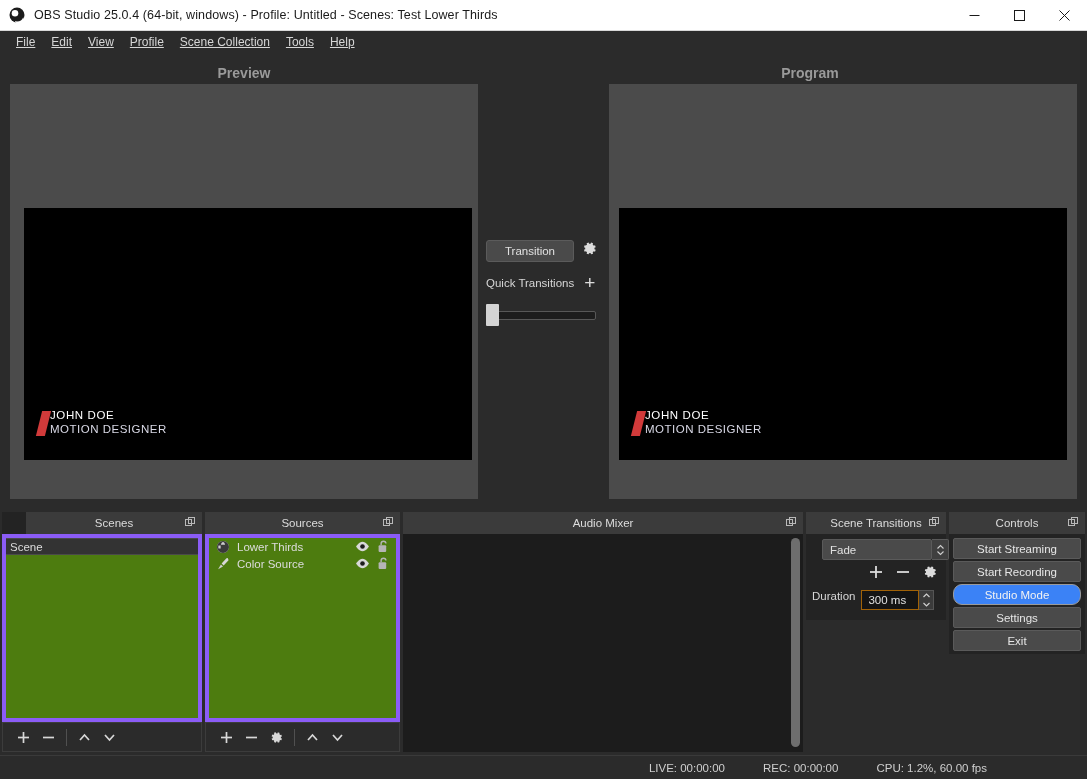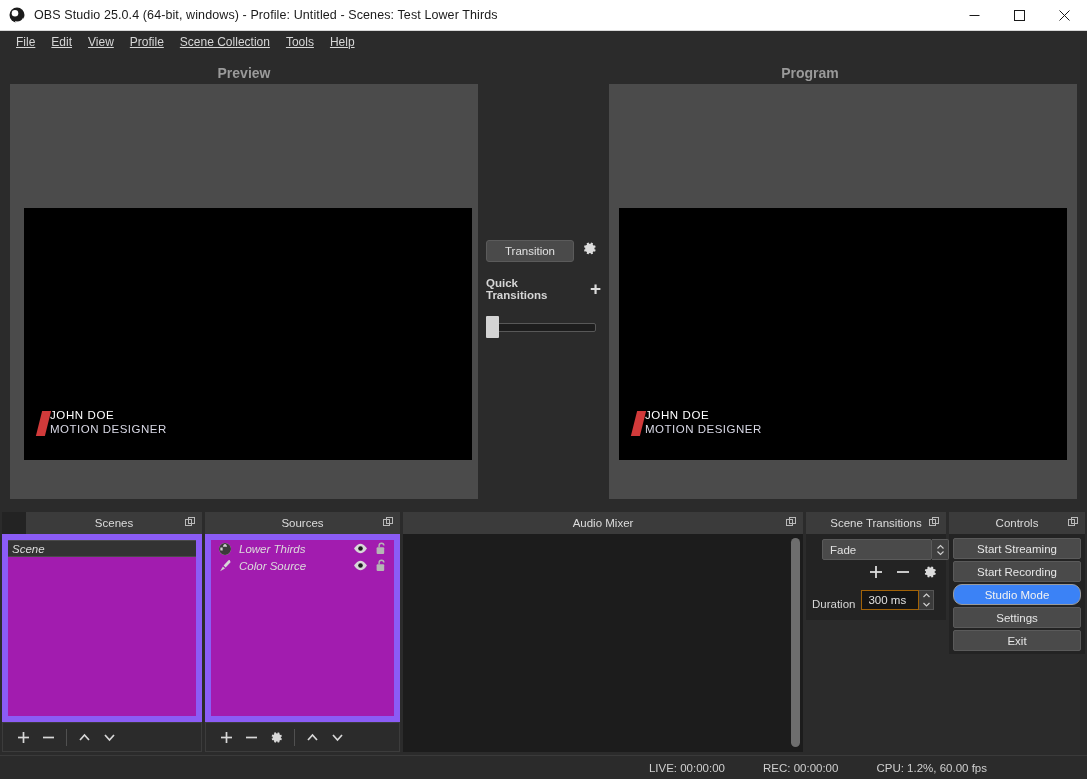--- a/index.html
+++ b/index.html
@@ -77,21 +77,21 @@
 
   
   .trans-col { position: absolute; left: 486px; top: 240px; width: 115px; }
   .trans-row { display: flex; align-items: flex-start; }
   .trans-btn {
     width: 88px; height: 22px; background: #4a4a4a; border: 1px solid #5b5b5b;
     border-radius: 3px; color: #e0e0e0; font-size: 11.5px;
     display: flex; align-items: center; justify-content: center;
   }
   .gear-ico { margin-left: 7px; width: 17px; height: 17px; }
-  .qt-row { display: flex; align-items: center; margin-top: 15px; font-weight: bold; }
+  .qt-row { display: flex; align-items: center; margin-top: 15px; }
   .qt-label { font-size: 11.5px; color: #d6d6d6; }
   .qt-plus { margin-left: 10px; font-size: 19px; color: #dcdcdc; line-height: 12px; }
   .tbar-wrap {
     position: relative; margin-top: 15px; width: 110px; height: 22px;
   }
   .tbar-track {
     position: absolute; left: 9px; top: 7px; width: 101px; height: 9px;
     background: #1d1d1d; border: 1px solid #585858; border-radius: 2px;
   }
   .tbar-handle {
@@ -110,21 +110,21 @@
   .dock-body { position: absolute; left: 0; right: 0; top: 22px; bottom: 0; background: #1c1c1c; }
 
   #scenes-dock  { left: 2px;   top: 512px; width: 200px; height: 240px; padding-left: 24px; }
   #sources-dock { left: 205px; top: 512px; width: 195px; height: 240px; }
   #mixer-dock   { left: 403px; top: 512px; width: 400px; height: 240px; }
   #trans-dock   { left: 806px; top: 512px; width: 140px; height: 108px; }
   #ctrl-dock    { left: 949px; top: 512px; width: 136px; height: 142px; }
 
   .list-area {
     position: absolute; left: 0; right: 0; top: 22px; bottom: 30px;
-    background: #a21caf; border: 6px solid #8b5cf6; overflow: hidden; font-style: italic;
+    background: #4d7c0f; border: 4px solid #8b5cf6; overflow: hidden;
   }
   .list-row {
     height: 17px; display: flex; align-items: center; padding-left: 4px;
     font-size: 11.5px; color: #dcdcdc;
   }
   .list-row.selected { background: #333333; border-top: 1px solid #4a4a4a; border-bottom: 1px solid #4a4a4a; }
   .src-row { height: 17px; display: flex; align-items: center; padding-left: 7px; font-size: 11.5px; color: #dcdcdc; }
   .src-ico { width: 14px; height: 14px; margin-right: 7px; flex: 0 0 auto; }
   .src-name { flex: 1 1 auto; }
   .eye-ico { width: 15px; height: 11px; margin-right: 8px; }
@@ -160,21 +160,21 @@
   }
   .combo-arrow {
     width: 17px; height: 21px; background: #3f3f3f; border: 1px solid #5a5a5a;
     border-left: none; display: flex; flex-direction: column;
     align-items: center; justify-content: center; border-radius: 0 2px 2px 0;
   }
   .tr-btn-row {
     position: absolute; right: 8px; top: 52px; display: flex; align-items: center; gap: 11px;
   }
   .tr-icobtn { color: #dcdcdc; display: flex; align-items: center; justify-content: center; }
-  .dur-row { position: absolute; left: 6px; top: 78px; display: flex; align-items: flex-end; }
+  .dur-row { position: absolute; left: 6px; top: 78px; display: flex; align-items: flex-start; }
   .dur-label { font-size: 11.5px; color: #d6d6d6; margin-right: 6px; }
   .dur-field {
     width: 58px; height: 20px; background: #141414; border: 1px solid #a16207;
     color: #e0e0e0; font-size: 11.5px; display: flex; align-items: center; padding-left: 6px;
   }
   .dur-spin {
     width: 15px; height: 20px; background: #3b3b3b; border: 1px solid #555;
     border-left: none; display: flex; flex-direction: column;
   }
   .spin-half { flex: 1; display: flex; align-items: center; justify-content: center; }

